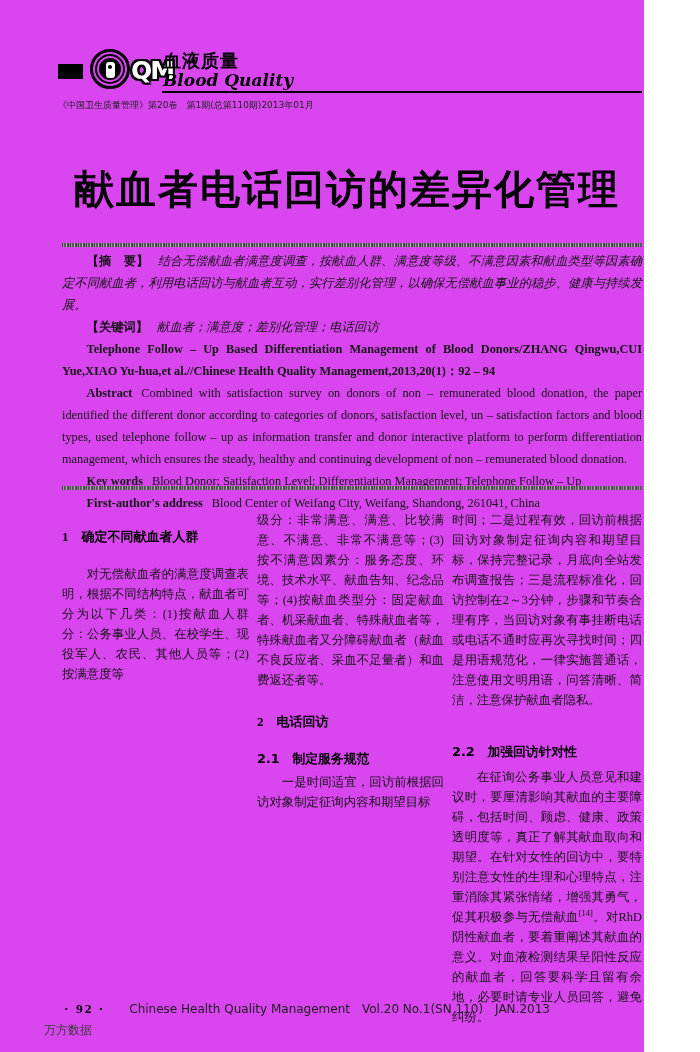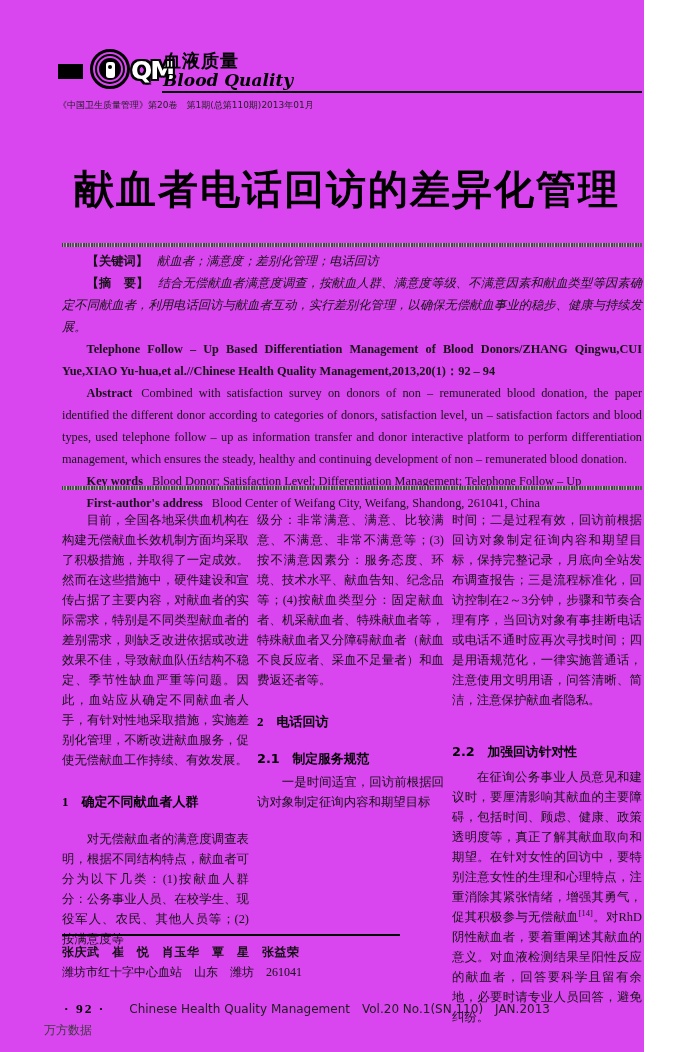--- a/index.html
+++ b/index.html
@@ -78,54 +78,48 @@
   <div class="logo-cn">血液质量</div>
   <div class="logo-en">Blood Quality</div>
   <div class="header-rule"></div>
   <div class="issue">《中国卫生质量管理》第20卷　第1期(总第110期)2013年01月</div>
 
   <h1 class="title">献血者电话回访的差异化管理</h1>
 
   <div class="texbar bar1"></div>
 
   <div class="abstract">
+    <p><b class="lab">【摘　要】</b><span class="kai">结合无偿献血者满意度调查，按献血人群、满意度等级、不满意因素和献血类型等因素确定不同献血者，利用电话回访与献血者互动，实行差别化管理，以确保无偿献血事业的稳步、健康与持续发展。</span></p>
     <p><b class="lab">【关键词】</b><span class="kai">献血者；满意度；差别化管理；电话回访</span></p>
-    <p><b class="lab">【摘　要】</b><span class="kai">结合无偿献血者满意度调查，按献血人群、满意度等级、不满意因素和献血类型等因素确定不同献血者，利用电话回访与献血者互动，实行差别化管理，以确保无偿献血事业的稳步、健康与持续发展。</span></p>
     <p class="cite">Telephone Follow – Up Based Differentiation Management of Blood Donors/ZHANG Qingwu,CUI Yue,XIAO Yu-hua,et al.//Chinese Health Quality Management,2013,20(1)：92 – 94</p>
     <p><b>Abstract</b><span>Combined with satisfaction survey on donors of non – remunerated blood donation, the paper identified the different donor according to categories of donors, satisfaction level, un – satisfaction factors and blood types, used telephone follow – up as information transfer and donor interactive platform to perform differentiation management, which ensures the steady, healthy and continuing development of non – remunerated blood donation.</span></p>
     <p><b>Key words</b><span>Blood Donor; Satisfaction Level; Differentiation Management; Telephone Follow – Up</span></p>
     <p><b>First-author's address</b><span>Blood Center of Weifang City, Weifang, Shandong, 261041, China</span></p>
   </div>
 
   <div class="texbar bar2"></div>
 
   <div class="col col1">
-    <p class="indent first">目前，全国各地采供血机构在构建无偿献血长效机制方面均采取了积极措施，并取得了一定成效。然而在这些措施中，硬件建设和宣传占据了主要内容，对献血者的实际需求，特别是不同类型献血者的差别需求，则缺乏改进依据或改进效果不佳，导致献血队伍结构不稳定、季节性缺血严重等问题。因此，血站应从确定不同献血者人手，有针对性地采取措施，实施差别化管理，不断改进献血服务，促使无偿献血工作持续、有效发展。</p>
     <h2 class="sec-h">1　确定不同献血者人群</h2>
     <p class="indent">对无偿献血者的满意度调查表明，根据不同结构特点，献血者可分为以下几类：(1)按献血人群分：公务事业人员、在校学生、现役军人、农民、其他人员等；(2)按满意度等</p>
   </div>
 
   <div class="col col2">
     <p class="first">级分：非常满意、满意、比较满意、不满意、非常不满意等；(3)按不满意因素分：服务态度、环境、技术水平、献血告知、纪念品等；(4)按献血类型分：固定献血者、机采献血者、特殊献血者等，特殊献血者又分障碍献血者（献血不良反应者、采血不足量者）和血费返还者等。</p>
     <h2 class="sec-h">2　电话回访</h2>
     <h3 class="subsec-h">2.1　制定服务规范</h3>
     <p class="indent">一是时间适宜，回访前根据回访对象制定征询内容和期望目标</p>
   </div>
 
   <div class="col col3">
     <p class="first">时间；二是过程有效，回访前根据回访对象制定征询内容和期望目标，保持完整记录，月底向全站发布调查报告；三是流程标准化，回访控制在2～3分钟，步骤和节奏合理有序，当回访对象有事挂断电话或电话不通时应再次寻找时间；四是用语规范化，一律实施普通话，注意使用文明用语，问答清晰、简洁，注意保护献血者隐私。</p>
     <h3 class="subsec-h">2.2　加强回访针对性</h3>
     <p class="indent"><span>在征询公务事业人员意见和建议时，要厘清影响其献血的主要障碍，包括时间、顾虑、健康、政策透明度等，真正了解其献血取向和期望。在针对女性的回访中，要特别注意女性的生理和心理特点，注重消除其紧张情绪，增强其勇气，促其积极参与无偿献血</span><sup>[14]</sup><span>。对RhD阴性献血者，要着重阐述其献血的意义。对血液检测结果呈阳性反应的献血者，回答要科学且留有余地，必要时请专业人员回答，避免纠纷。</span></p>
   </div>
 
-  <div class="footnote">
-    <div class="footnote-rule"></div>
-    <div class="footnote-authors">张庆武　崔　悦　肖玉华　覃　星　张益荣</div>
-    <div class="footnote-affil">潍坊市红十字中心血站　山东　潍坊　261041</div>
-  </div>
 
   <div class="footer">
     <span class="page-no">· 92 ·</span>
     <span class="footer-journal">Chinese Health Quality Management　Vol.20 No.1(SN 110)　JAN.2013</span>
   </div>
 
   <div class="watermark">万方数据</div>
 
 </div>
 

